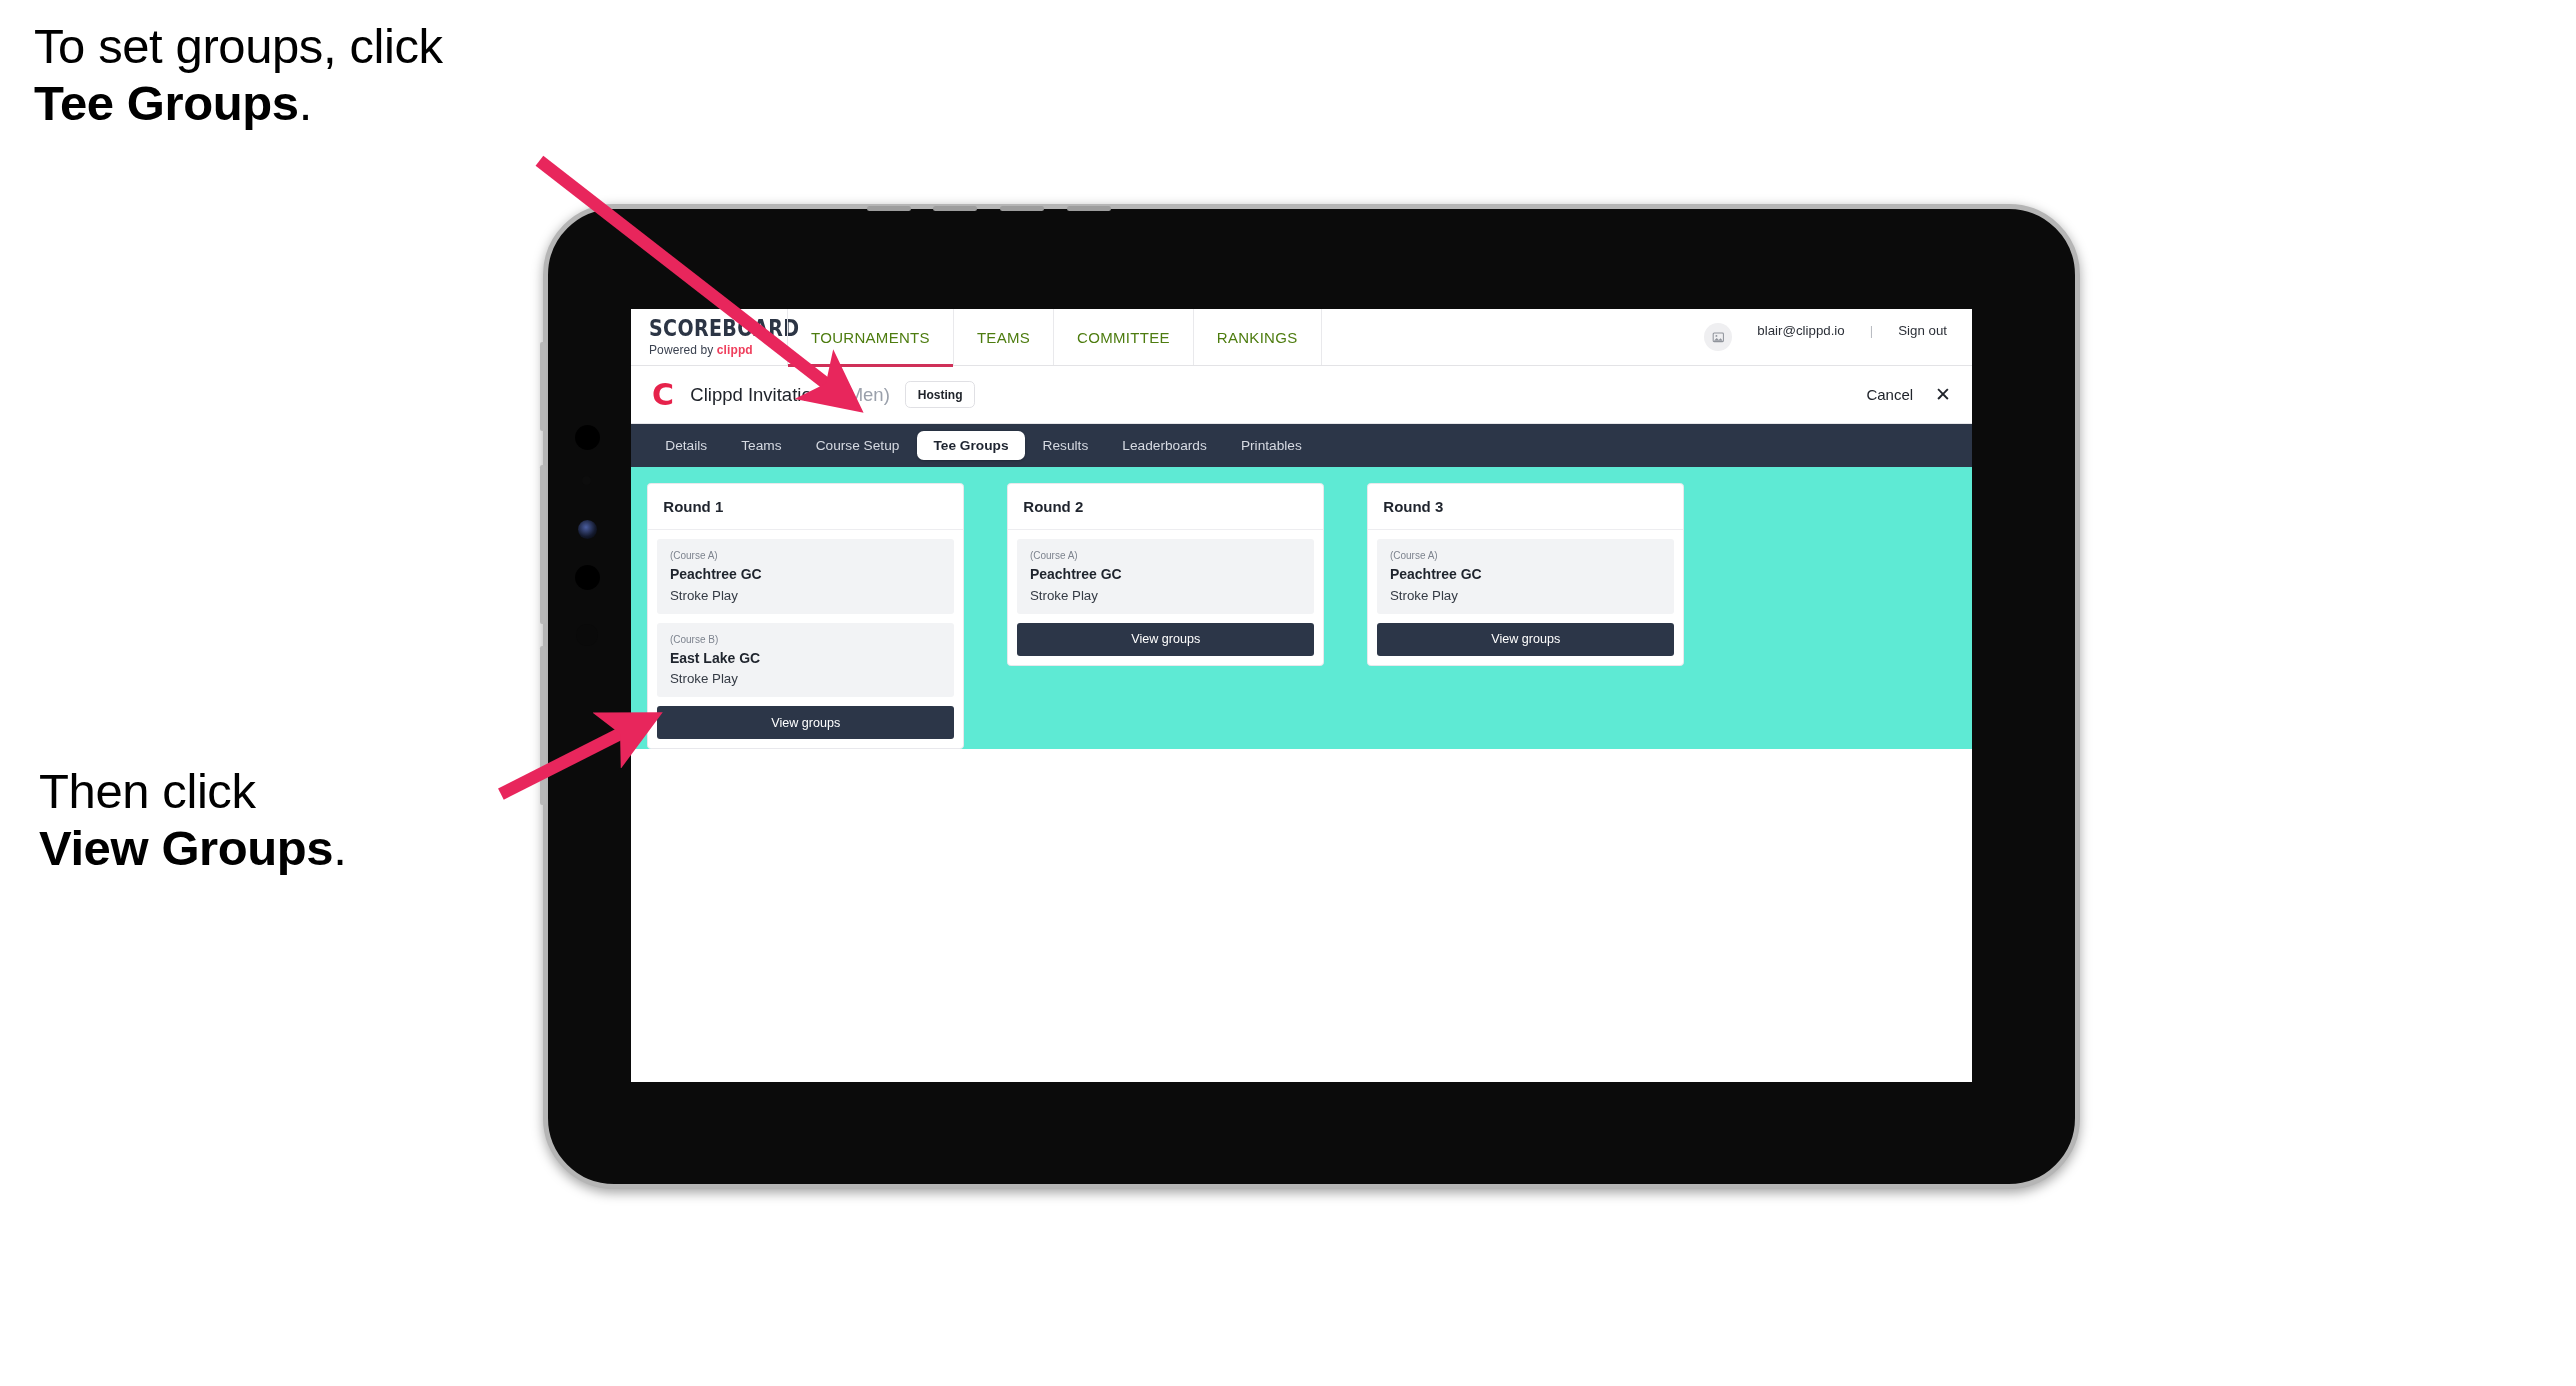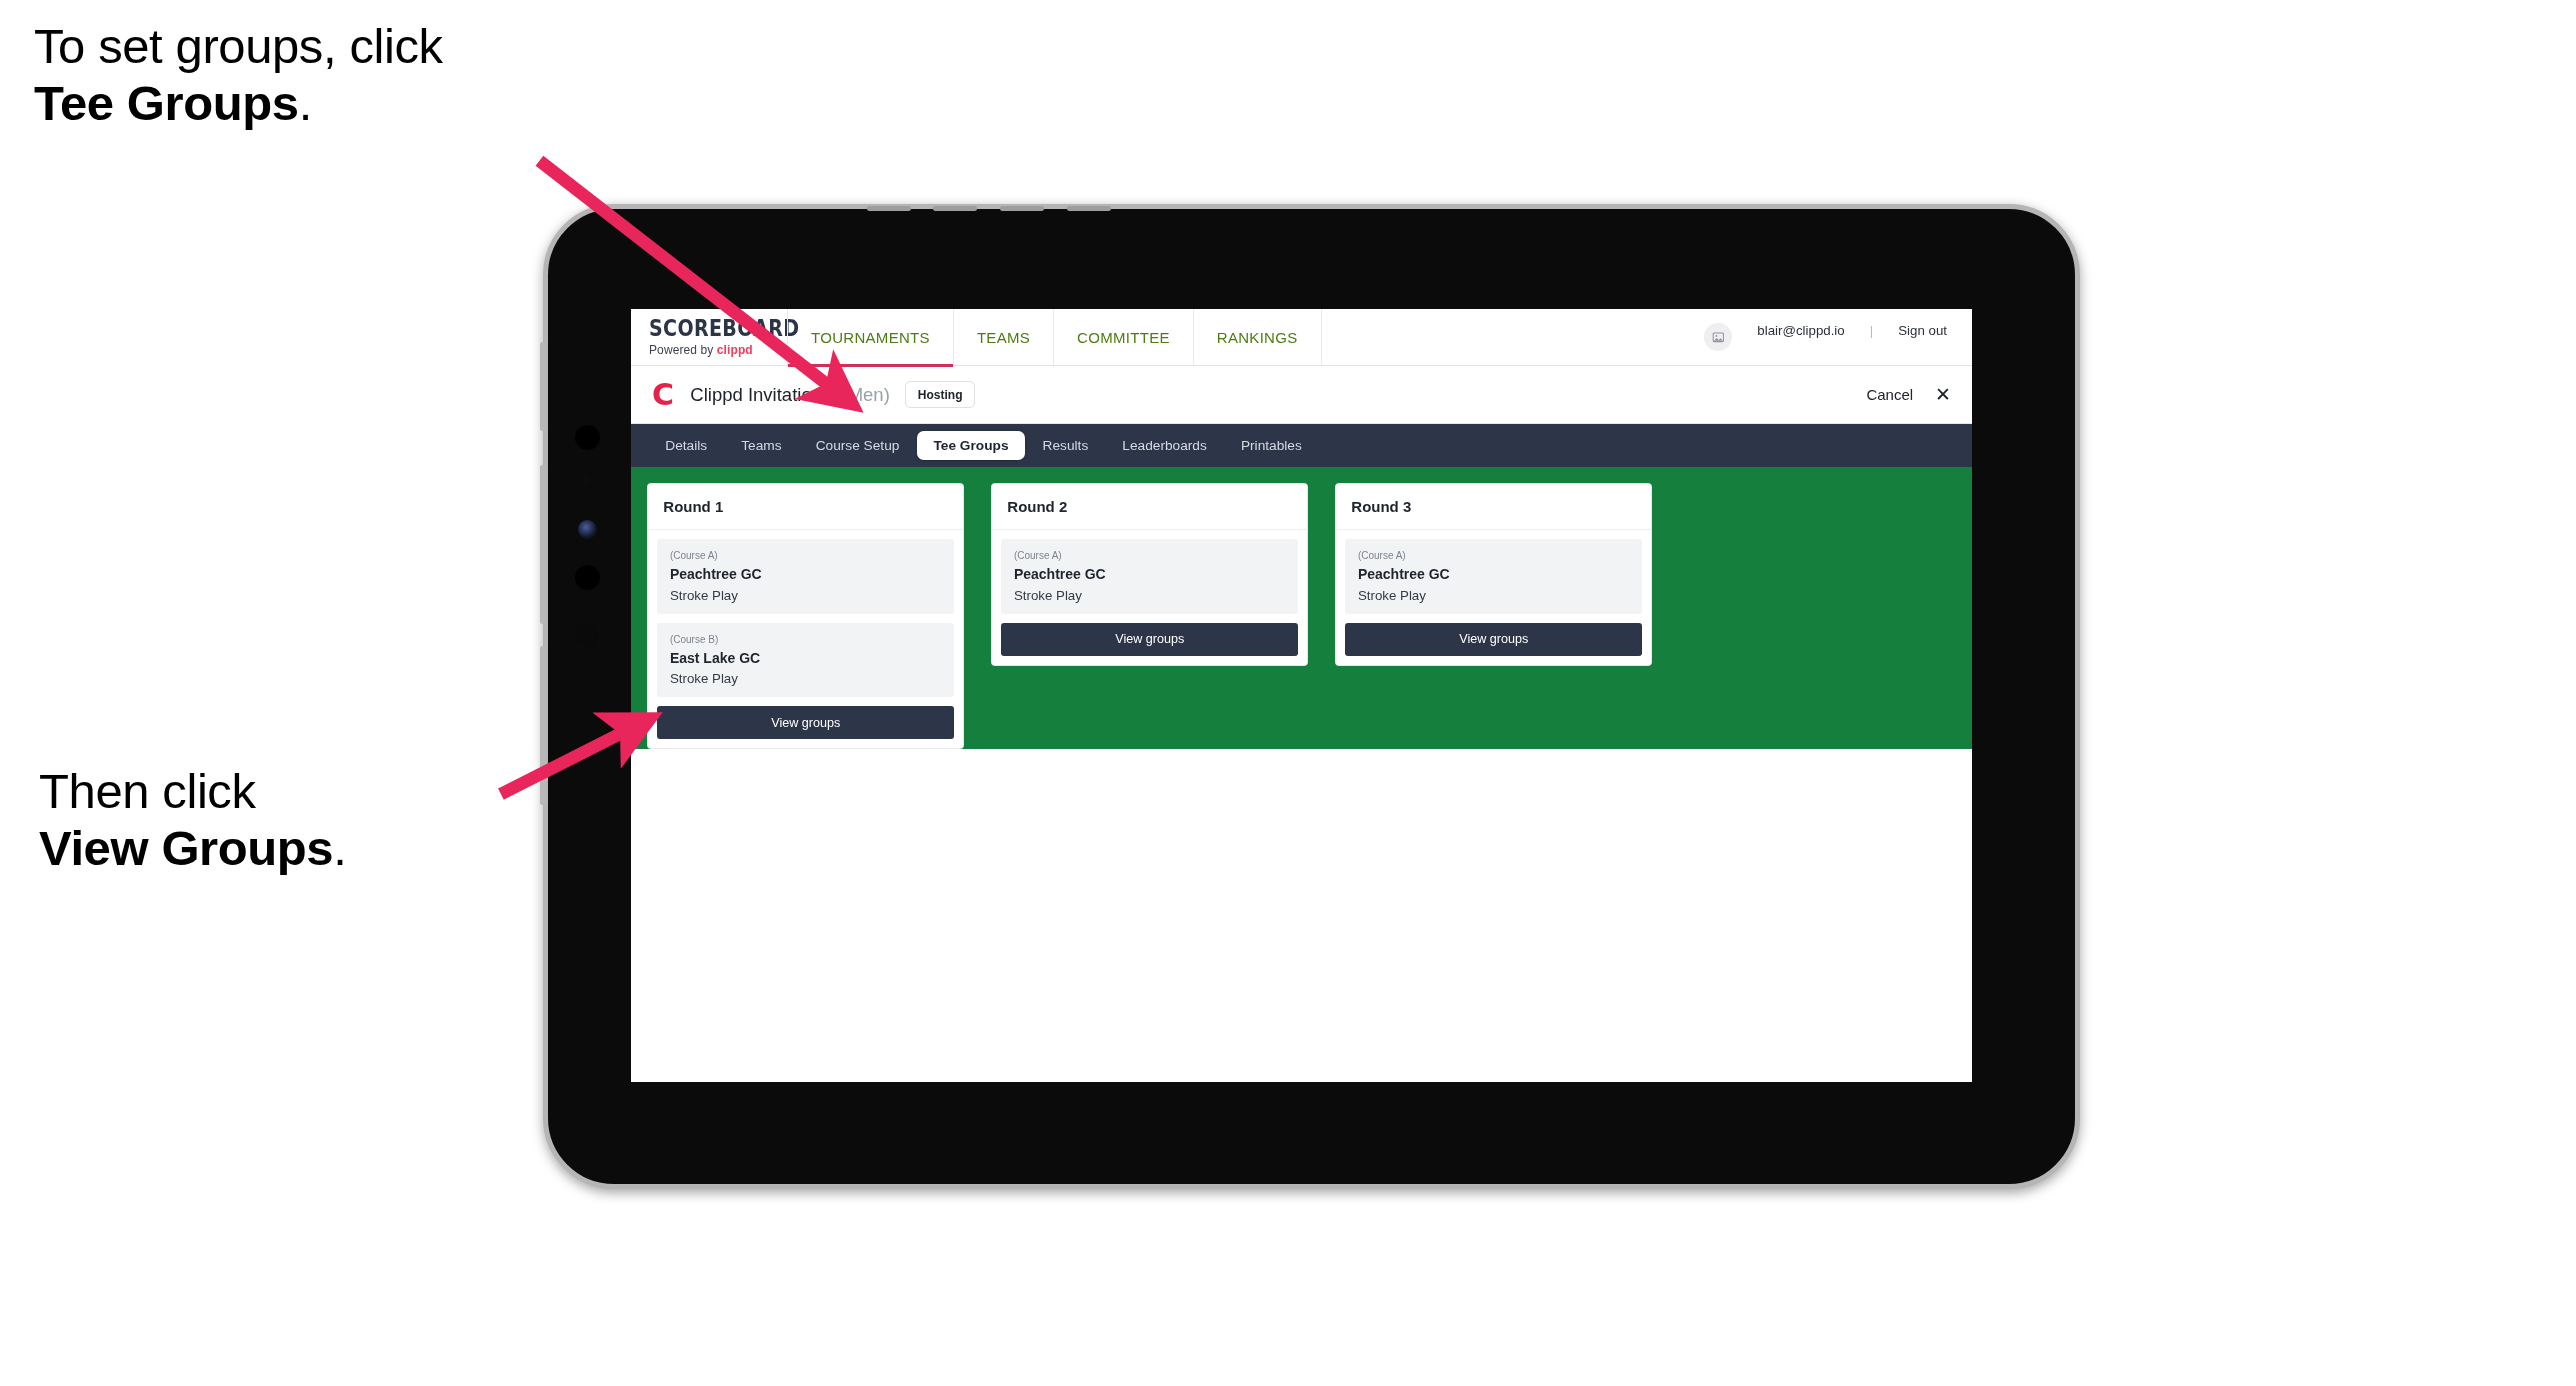--- a/index.html
+++ b/index.html
@@ -90,22 +90,22 @@
 
   
   .tabstrip{ height:43px; background:#2c3648; display:flex; align-items:center;
     padding-left:18px; gap:1.5px; }
   .tabstrip .tab{ font-size:13.7px; color:#d6dae2; padding:6.7px 16.3px;
     border-radius:6.7px; white-space:nowrap; }
   .tabstrip .tab.active{ background:#ffffff; color:#1e2430; font-weight:bold;
     box-shadow:0 0.7px 2.2px rgba(0,0,0,.25); }
 
   
-  .rounds{ display:flex; gap:27px; padding:16.3px 16.3px 0 16.3px; align-items:flex-start;
-    background:#15803d; }
+  .rounds{ display:flex; gap:43px; padding:16.3px 16.3px 0 16.3px; align-items:flex-start;
+    background:#5eead4; }
   .round-card{ width:317px; background:#fff; border:0.7px solid #e8e8ec; border-radius:3.7px; }
   .round-head{ padding:14px 15px; border-bottom:0.7px solid #ededf0; }
   .round-head .rtitle{ font-size:15px; font-weight:bold; color:#1f242d; }
   .round-body{ padding:9px; }
   .course{ background:#f2f3f5; border-radius:3px; padding:11px 12.6px; margin-bottom:9px; }
   .course .clabel{ font-size:10px; color:#7d838e; margin-bottom:5.2px; }
   .course .cname{ font-size:14px; font-weight:bold; color:#1f242d; margin-bottom:5.2px; }
   .course .cformat{ font-size:13.3px; color:#353b45; }
   .view-btn{ width:100%; background:#2c3648; color:#ffffff; border:none;
     border-radius:3px; padding:9.6px 0; font-size:12.6px;

